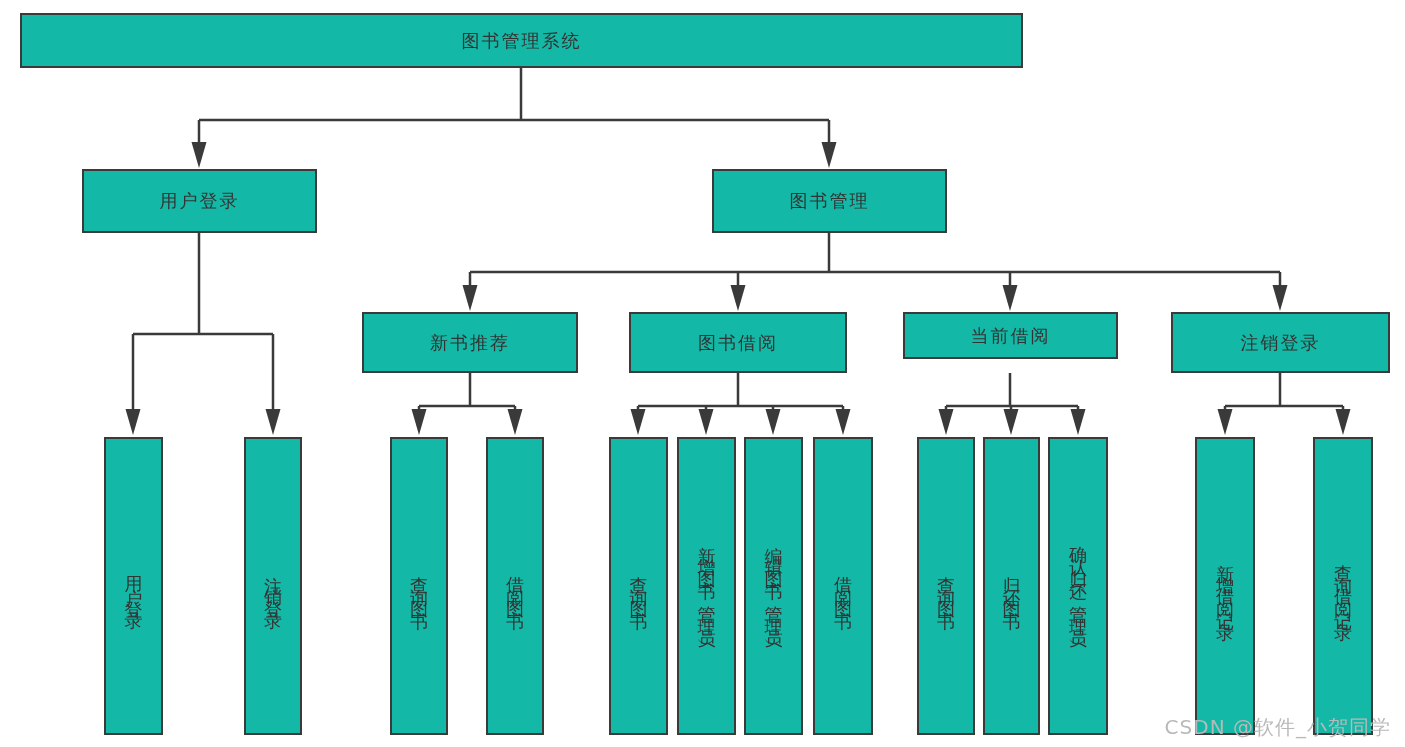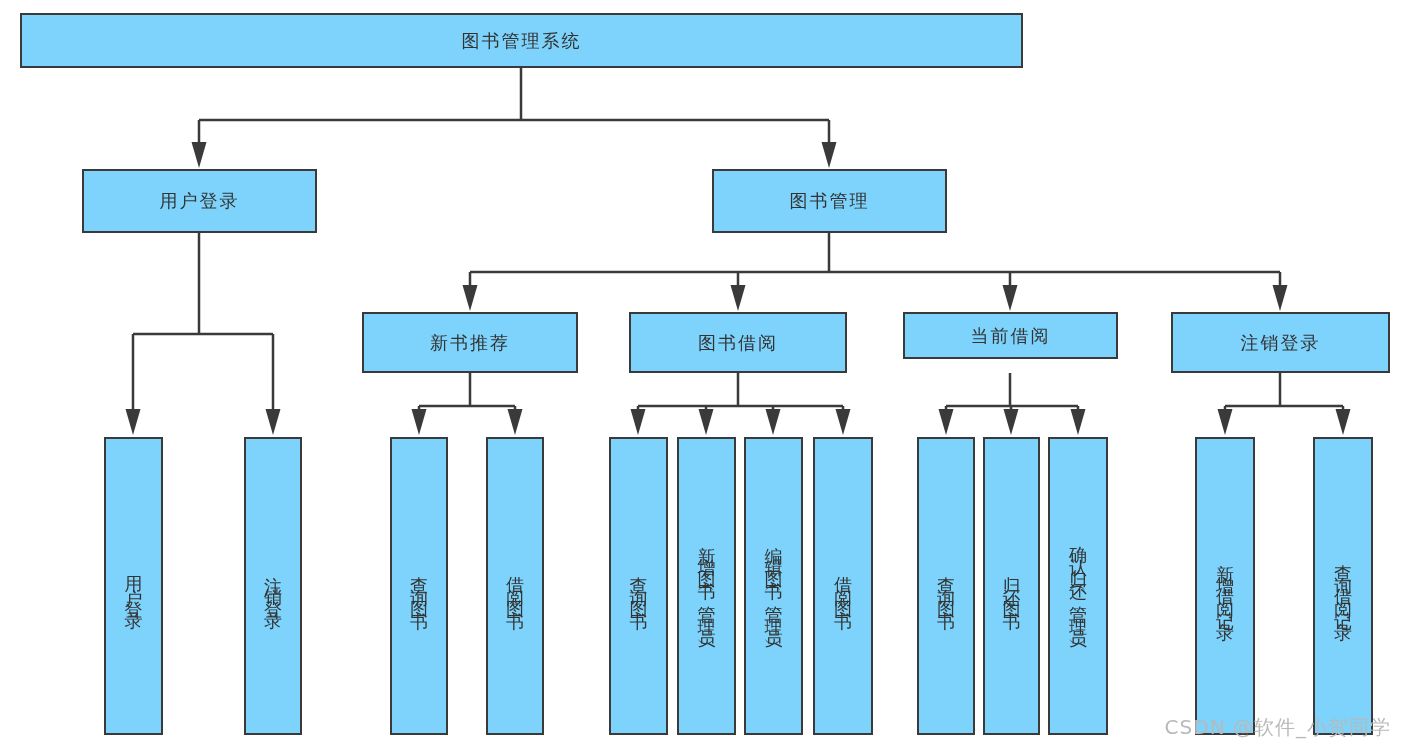--- a/index.html
+++ b/index.html
@@ -12,21 +12,21 @@
     overflow: hidden;
   }
   svg.wires {
     position: absolute;
     left: 0; top: 0;
     width: 1405px; height: 747px;
   }
   .node {
     position: absolute;
     box-sizing: border-box;
-    background: #7dd3fc;
+    background: #14b8a6;
     border: 2.5px solid #3a3a3a;
     color: #333333;
     display: flex;
     align-items: center;
     justify-content: center;
     font-size: 18px;
     line-height: 1;
     white-space: nowrap;
   }
   .node.h { letter-spacing: 2px; }

